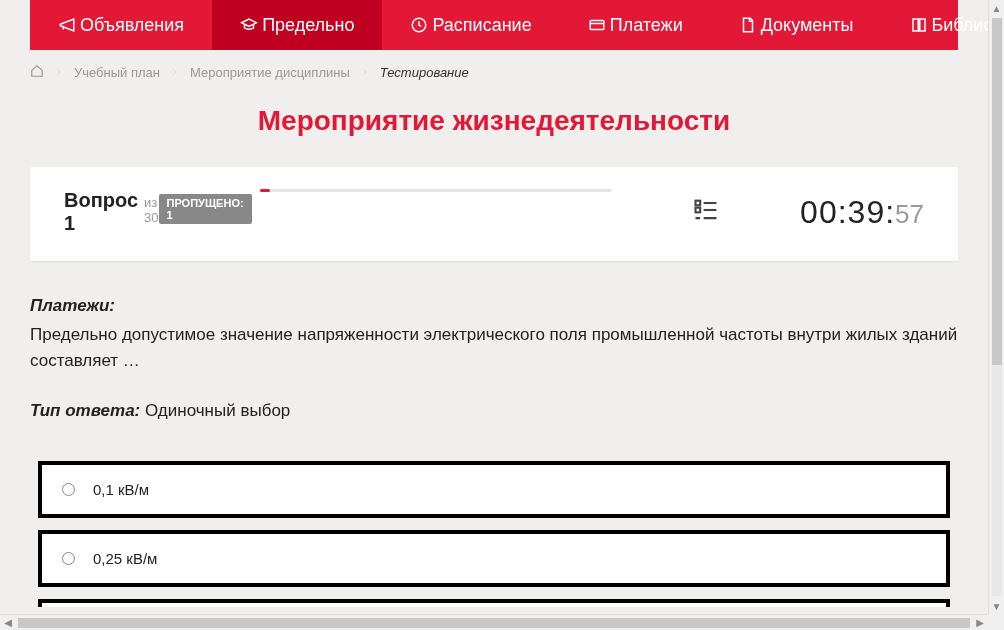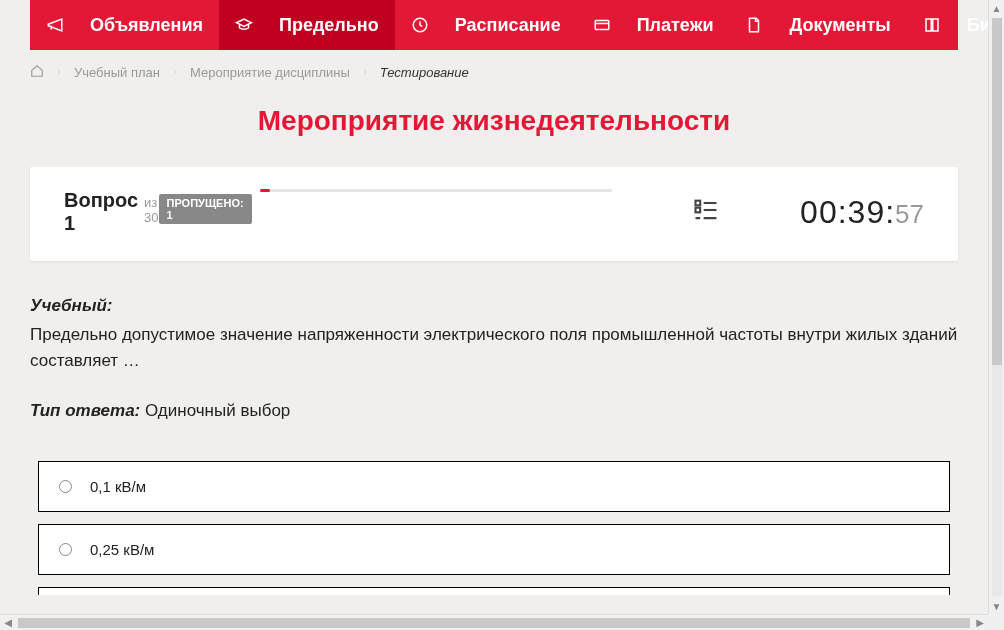--- a/index.html
+++ b/index.html
@@ -21,26 +21,26 @@
     }
     .topnav {
       display: flex;
       background: #e31836;
       height: 50px;
       align-items: stretch;
     }
     .nav-item {
       display: flex;
       align-items: center;
-      padding: 0 16px;
+      padding: 0 28px;
       color: #fff;
       font-size: 18px;
-      font-weight: 700;
+      font-weight: 400;
       cursor: pointer;
-      gap: 26px;
+      gap: 4px;
     }
     .nav-item.active {
       background: #c00020;
     }
     .nav-icon {
       display: inline-flex;
       width: 18px;
       height: 18px;
       align-items: center;
       justify-content: center;
@@ -175,21 +175,21 @@
       font-size: 17px;
       color: #222;
     }
     .answers {
       display: flex;
       flex-direction: column;
       gap: 12px;
       padding: 0 8px;
     }
     .answer-option {
-      border: 1px solid #000000;
+      border: 4px solid #000000;
       background: #fff;
       padding: 16px 20px;
       display: flex;
       align-items: center;
       gap: 18px;
       cursor: pointer;
     }
     .radio {
       width: 13px;
       height: 13px;
@@ -409,21 +409,21 @@
         <path d="M3 19h4M10 19h11"></path>
       </svg>
     </div>
     <div class="timer">
       <span class="timer-main">00:39:</span>
           <span class="timer-sec">57</span>
     </div>
   </div>
 
   <div class="question-block">
-    <div class="q-label">Учебный:</div>
+    <div class="q-label">Платежи:</div>
     <div class="q-text">Предельно допустимое значение напряженности электрического поля промышленной частоты внутри жилых зданий составляет …</div>
   </div>
 
   <div class="answer-type-block">
     <span class="answer-type-label">Тип ответа:</span><span class="answer-type-val"> Одиночный выбор</span>
   </div>
 
   <div class="answers">
     <div class="answer-option">
       <span class="radio"></span>

